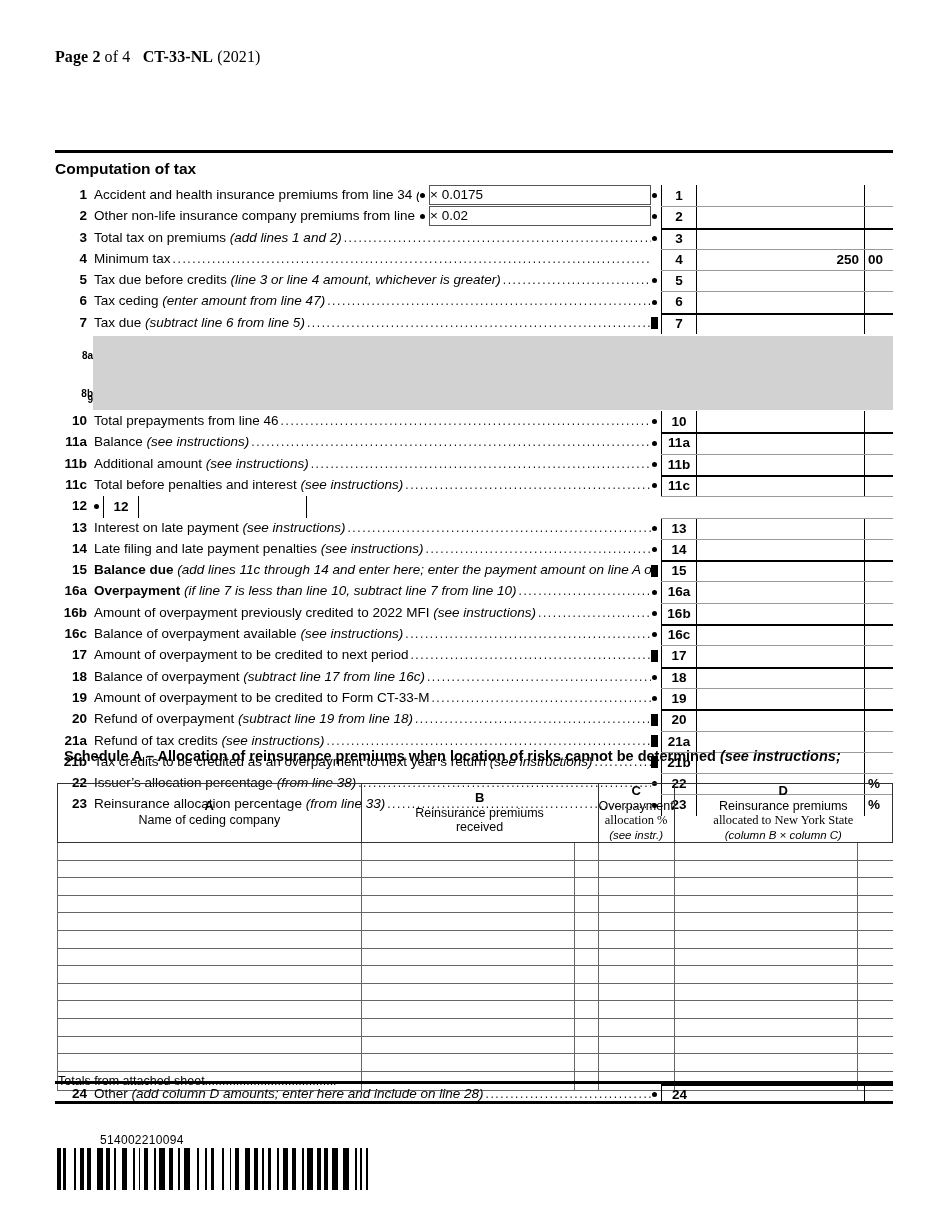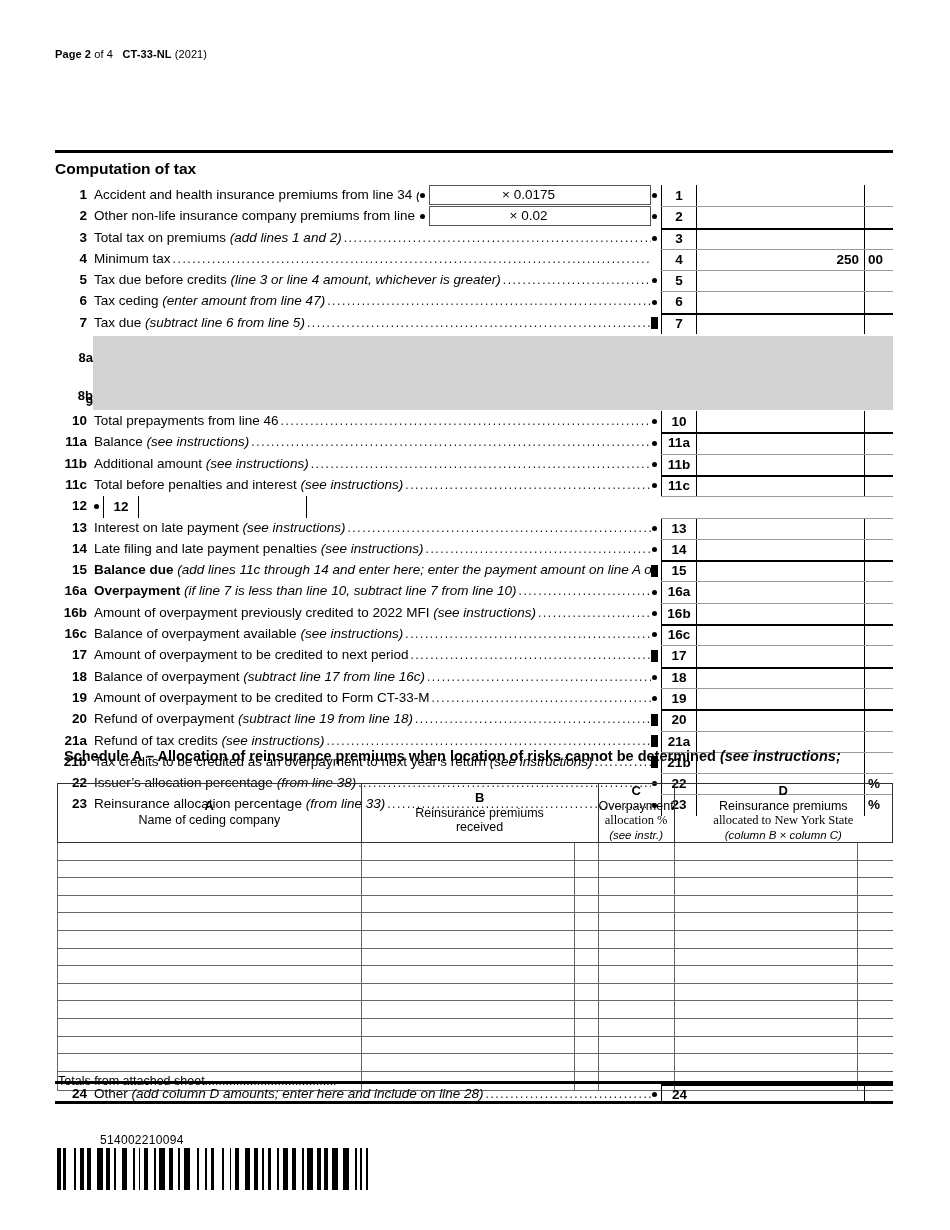--- a/index.html
+++ b/index.html
@@ -11,21 +11,21 @@
     color: #000000;
     position: relative;
     overflow: hidden;
   }
 
   .page { position: absolute; left: 0; top: 0; width: 950px; height: 1230px; }
 
   
   .pagehdr {
     position: absolute; left: 55px; top: 48px;
-    font-size: 11px; letter-spacing: .1px; white-space: nowrap;
+    font-size: 16px; letter-spacing: .1px; white-space: nowrap; font-family: Liberation Serif, serif;
   }
   .pagehdr b { font-weight: bold; }
 
   
   .toprule {
     position: absolute; left: 55px; top: 150px; width: 838px; height: 3px;
     background: #000;
   }
   .sectitle {
     position: absolute; left: 55px; top: 160px;
@@ -90,41 +90,41 @@
   .gridrow .bar {
     position: absolute; right: 0; top: 0; width: 232px; height: 0;
   }
   .bar.thin  { border-top: 1.1px solid #9a9a9a; }
   .bar.thick { border-top: 2.2px solid #000; }
 
   
   .mulbox {
     flex: 0 0 222px; width: 222px; height: 20px; margin-top: 0px;
     border: 1.2px solid #555; background: #fff;
-    text-align: center; padding-right: 23px; font-size: 13.5px; line-height: 18px;
+    text-align: left; padding-right: 23px; font-size: 13.5px; line-height: 18px;
     font-weight: normal;
   }
 
   
   .cbox {
     display: inline-block; width: 15px; height: 15px;
     border: 1.3px solid #555; background: #fff;
     vertical-align: -3px; margin: 0 3px;
   }
   .inl-dot {
     display: inline-block; width: 5px; height: 5px; border-radius: 50%;
     background: #000; vertical-align: 3px; margin: 0 2px;
   }
 
   
   .shade {
     position: absolute; background: #d2d2d2;
   }
   .shadelabel {
-    position: absolute; font-size: 13px; font-weight: bold; text-align: right;
+    position: absolute; font-size: 10px; font-weight: bold; text-align: right;
     width: 38px;
   }
 
   
   .pct {
     flex: 0 0 28px; width: 28px; line-height: 21px; text-align: left;
     padding-left: 3px; font-size: 13.5px; font-weight: bold;
   }
 
   

